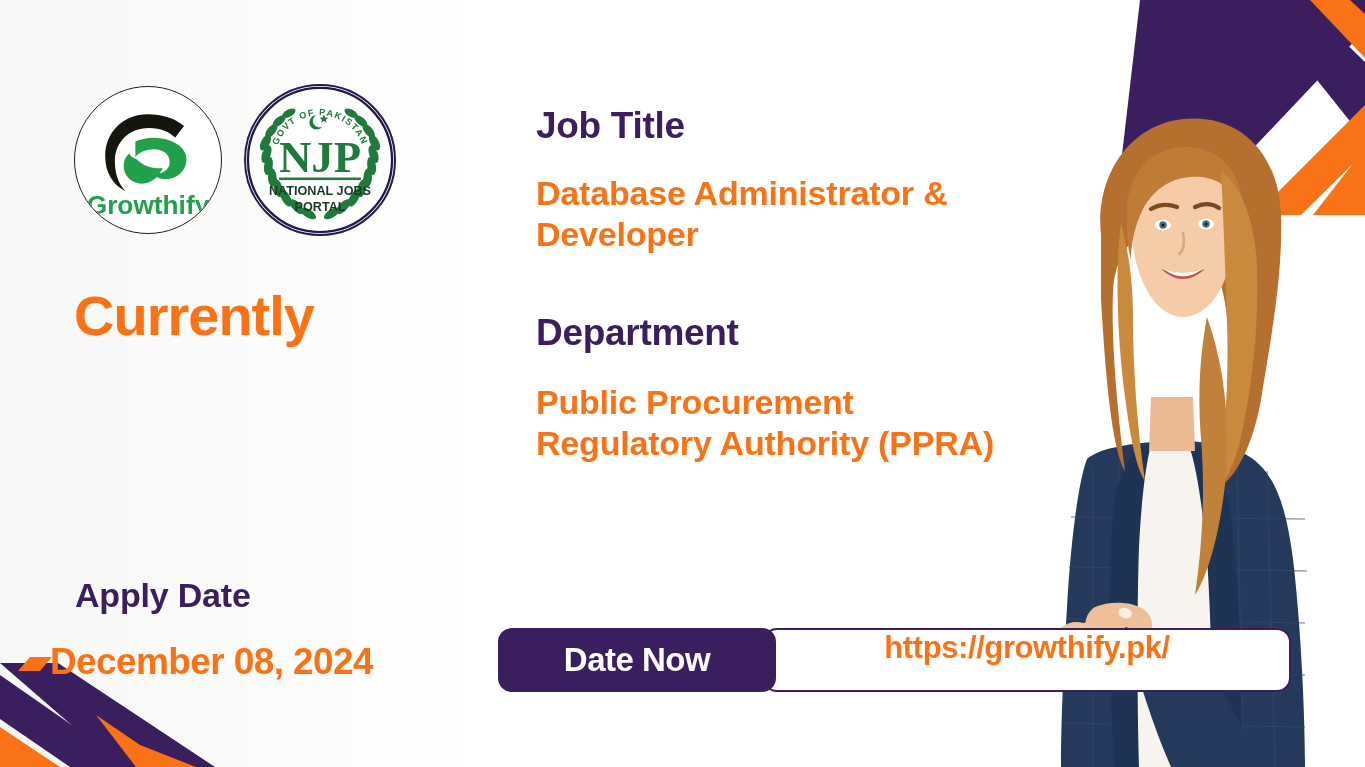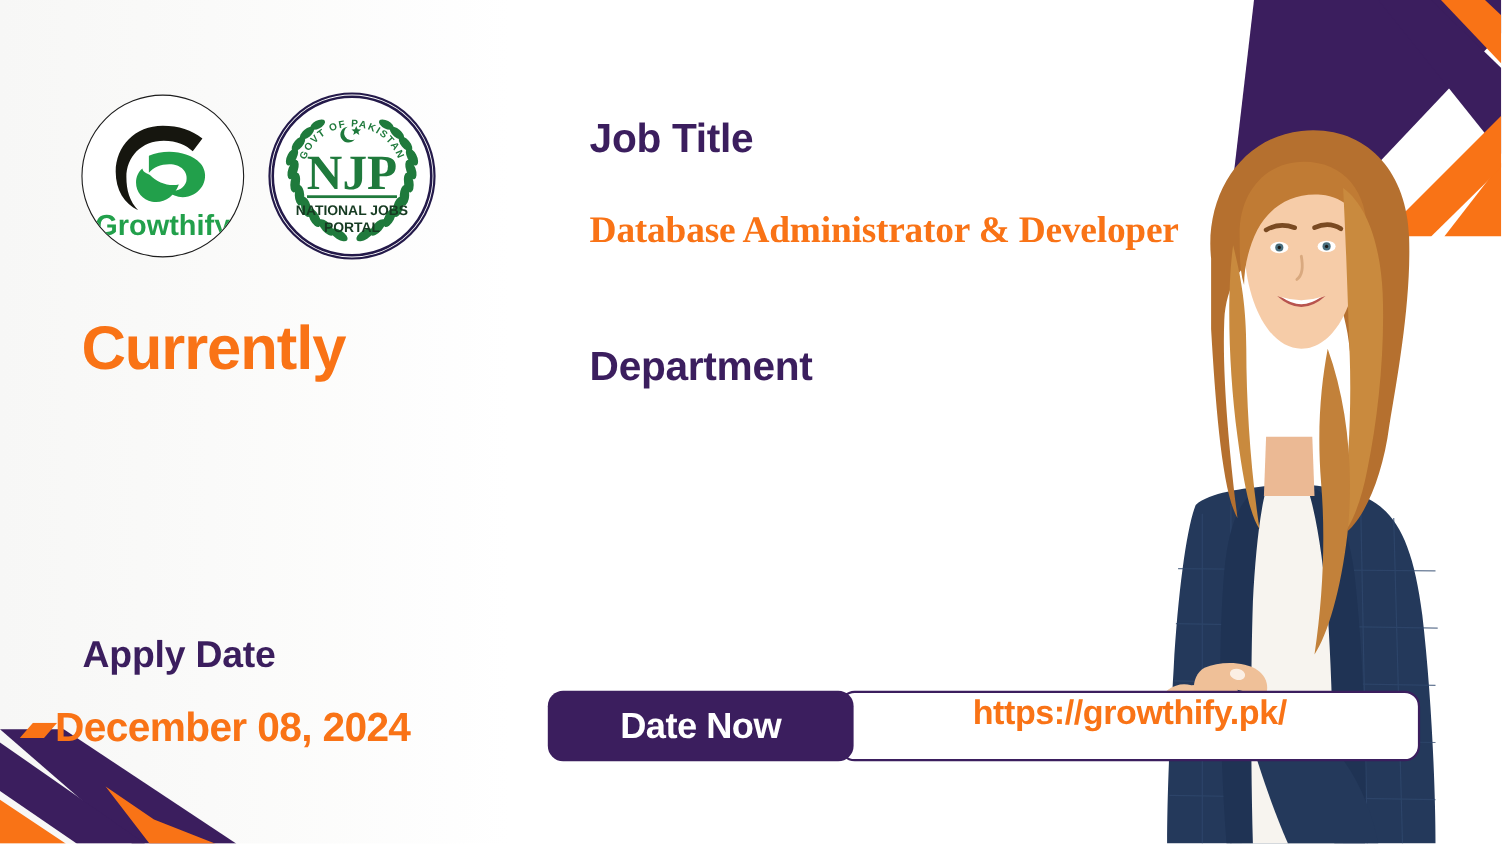--- a/index.html
+++ b/index.html
@@ -63,21 +63,21 @@
   
   .jobblock { position:absolute; left:536px; top:106px; width:570px; }
   .field-label {
     font-size:37px; font-weight:bold; color:#3B1E5E;
     letter-spacing:-0.3px; line-height:1.1;
   }
   .field-value {
     font-size:34px; font-weight:bold; color:#F97316;
     line-height:1.22; letter-spacing:-0.2px;
   }
-  .jobtitle-value { margin-top:42px;font-family:Liberation Serif, serif; }
+  .jobtitle-value { margin-top:26px; }
   .deptblock { position:absolute; left:536px; top:313px; width:470px; }
   .dept-value { margin-top:28px; }
 
   
   .photo {
     position:absolute; right:0; bottom:0;
     width:390px; height:700px;
     overflow:hidden; pointer-events:none;
   }
 
@@ -215,20 +215,21 @@
     <div class="ld-value">December 08, 2024</div>
   </div>
 
   <div class="jobblock">
     <div class="field-label">Job Title</div>
     <div class="field-value jobtitle-value"> Database Administrator &amp; Developer</div>
   </div>
 
   <div class="deptblock">
     <div class="field-label">Department</div>
+    <div class="field-value dept-value">Public Procurement Regulatory Authority (PPRA)</div>
   </div>
 
   <div class="photo">
     <svg viewBox="0 0 390 700" width="390" height="700">
 
       <path d="M112 392 C104 412 96 470 92 540 C88 608 86 660 86 700 L330 700 C330 648 326 560 318 492 C310 430 296 400 268 386 C250 376 210 372 186 374 C156 377 126 380 112 392 Z" fill="#24395B"></path>
 
       <g stroke="#2E4companion"></g>
       <g stroke="#30496E" stroke-width="1.1" opacity="0.75">
         <path d="M118 400 L118 700"></path>

